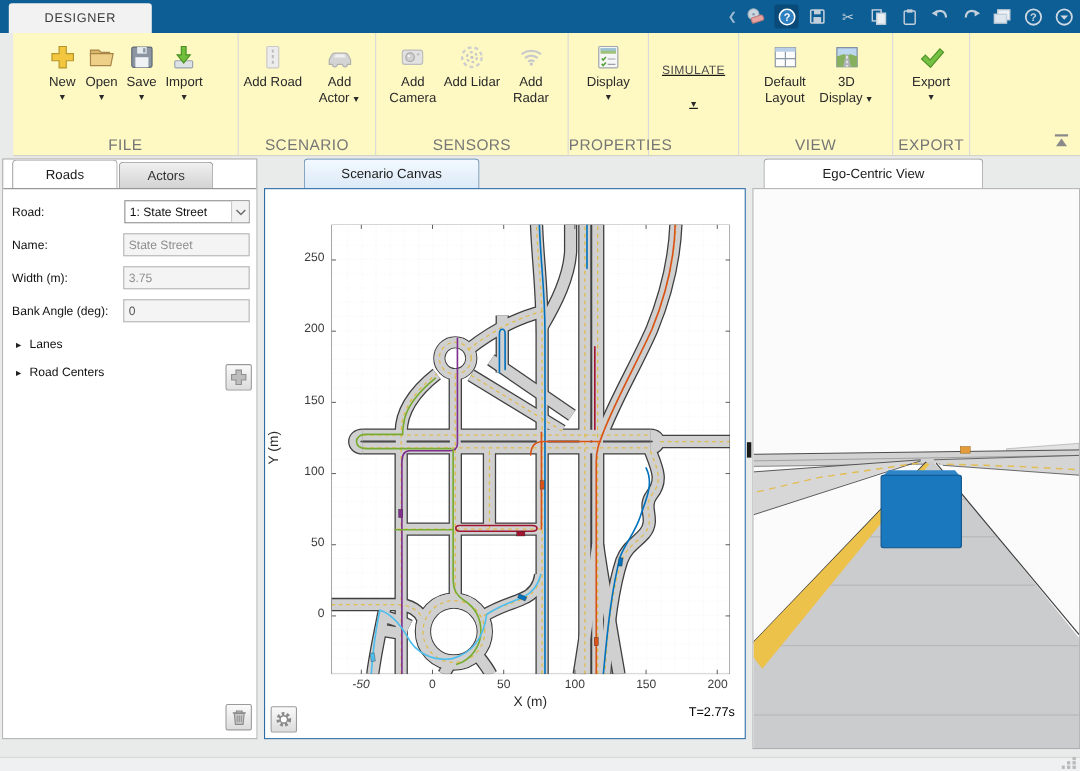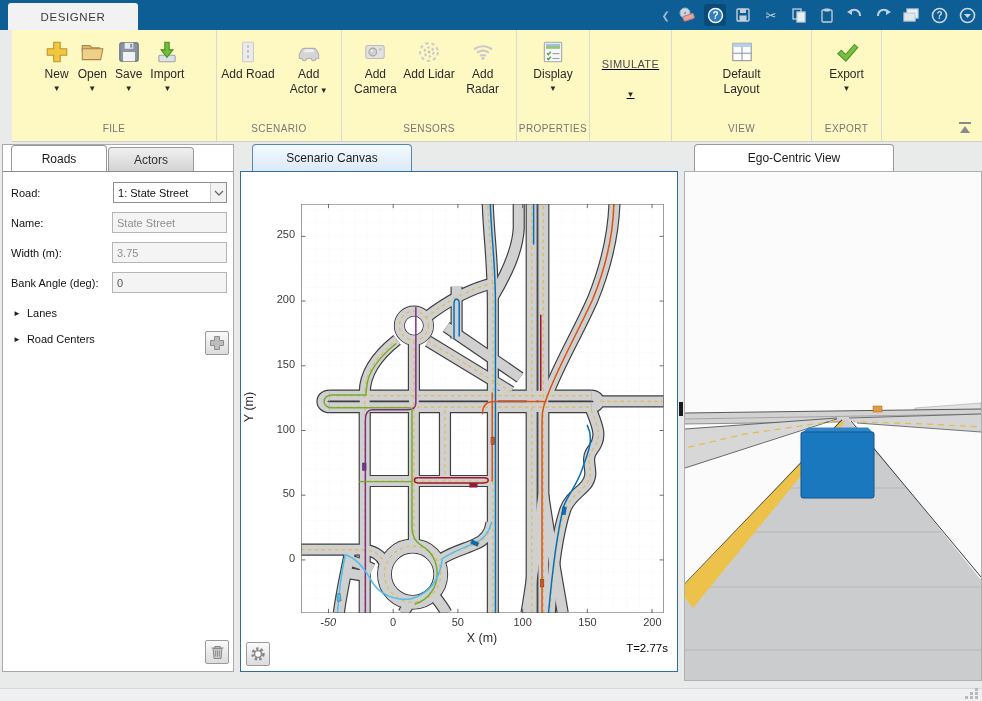--- a/index.html
+++ b/index.html
@@ -11,36 +11,36 @@
   #designer-tab { left:8px; top:3px; width:130px; height:27px; background:#f2f2f2; border-radius:3px 3px 0 0; color:#3a3a3a; font-size:11.5px; letter-spacing:0.6px; display:flex; align-items:center; justify-content:center; }
   #qa { right:4px; top:3px; height:24px; display:flex; align-items:center; gap:6px; }
   .qa-ic { width:22px; height:22px; display:flex; align-items:center; justify-content:center; border-radius:3px; font-size:13px; color:#c3cfdb; }
   .qa-ic.hl { background:#0a4a78; }
   .qa-arrow { color:#9db9d2; font-size:10px; }
 
   
   #ribbon { left:12px; top:30px; width:972px; height:112px; background:#fef9c3; border-bottom:1px solid #cfcfcf; display:flex; }
   .rgroup { position:relative; height:100%; border-right:1px solid #d9d9d9; display:flex; flex-direction:column; }
   .gbtns { flex:1; display:flex; justify-content:center; align-items:flex-start; padding-top:5px; }
-  .glabel { height:18px; text-align:center; font-size:10px; color:#767676; letter-spacing:0.4px; }
+  .glabel { height:18px; text-align:center; font-size:14px; color:#767676; letter-spacing:0.4px; }
   .rbtn { display:flex; flex-direction:column; align-items:center; padding-top:2px; cursor:default; }
   .ric { height:30px; display:flex; align-items:center; justify-content:center; }
   .rlab { font-size:12px; color:#2a2a2a; text-align:center; line-height:15px; max-width:56px; }
   .rarr { font-size:8px; color:#2a2a2a; line-height:10px; margin-top:2px; }
   .inlarr { font-size:8px; color:#2a2a2a; margin-left:2px; }
   .simbtn { padding-top:22px;text-decoration:underline; }
   .simbtn .rlab { font-size:11px; color:#4a4a4a; letter-spacing:0.4px; max-width:80px; }
   .simbtn .rarr { margin-top:18px; }
   #ribbon-collapse { right:8px; top:120px; width:18px; height:16px; }
 
   
   .paneltabs { height:27px; display:flex; align-items:flex-end; gap:1px; padding-left:8px; }
   .ptab { height:25px; padding:0 18px; display:flex; align-items:center; justify-content:center; font-size:12px; color:#333; background:linear-gradient(#f0f0f0,#d2d2d2); border:1px solid #999; border-bottom:none; border-radius:4px 4px 0 0; }
   .ptab.active { background:#fff; height:27px; color:#1a1a1a; }
-  .ptab.activeblue { background:linear-gradient(#f3f9ff,#dcE9f7); border-color:#5a87b0; height:27px; color:#1a1a1a; }
+  .ptab.activeblue { background:linear-gradient(#f3f9ff,#dcE9f7); border-color:#5a87b0; height:27px; color:#1a1a1a;margin-left:24px; }
 
   #left-panel { left:2px; top:144px; width:232px; height:528px; background:#fff; border:1px solid #aaa; }
   #lp-body { position:absolute; left:0; top:26px; right:0; bottom:0; background:#fff; border-top:1px solid #8c8c8c; padding:10px 6px 16px 8px; }
   .frow { display:flex; align-items:center; margin-bottom:9px; }
   .flab { width:103px; font-size:11px; color:#111; }
   .fdrop { width:115px; height:21px; background:#fff; border:1px solid #8f8f8f; display:flex; align-items:center; font-size:11px; color:#111; padding-left:4px; }
   .fdrop .val { flex:1; }
   .fdrop .chevbox { width:16px; height:100%; display:flex; align-items:center; justify-content:center; border-left:1px solid #c9c9c9; background:#f2f2f2; }
   .fin { width:115px; height:21px; border:1px solid #b5b5b5; background:#f4f4f4; color:#8f8f8f; font-size:11px; padding-left:4px; font-family:"Liberation Sans",sans-serif; }
   .fin.en { color:#555; }
@@ -294,20 +294,31 @@
     <div class="gbtns" style="gap:0">
       <div class="rbtn">
         <span class="ric">
             <svg width="26" height="26" viewBox="0 0 24 24">
               <rect x="3.5" y="4" width="17" height="16" fill="#fdfdfd" stroke="#8c98a3"></rect>
               <rect x="3.5" y="4" width="17" height="3.4" fill="#b9cfe8"></rect>
               <path d="M12 7.4V20M3.5 13.2h17" stroke="#8c98a3"></path>
             </svg>
           </span>
         <span class="rlab">Default Layout</span>
+      </div>
+      <div class="rbtn">
+        <span class="ric">
+            <svg width="26" height="26" viewBox="0 0 24 24">
+              <rect x="3.5" y="4" width="17" height="16" fill="#bcd7ee" stroke="#7d8da0"></rect>
+              <path d="M3.5 20v-8.5l6-2.2 2.5 1.7 2.5-1.7 6 2.2V20z" fill="#86b05e"></path>
+              <path d="M8.8 20l2.3-10.5h1.8L15.2 20z" fill="#b0b4b8"></path>
+              <path d="M12 11v2M12 15v2M12 18.5V20" stroke="#fff" stroke-width="1"></path>
+            </svg>
+          </span>
+        <span class="rlab"><span>3D Display</span><span class="inlarr">▼</span></span>
       </div>
     </div>
     <div class="glabel">VIEW</div>
   </div>
 
   <div class="rgroup" style="width:70px">
     <div class="gbtns">
       <div class="rbtn">
         <span class="ric">
             <svg width="26" height="26" viewBox="0 0 24 24">

